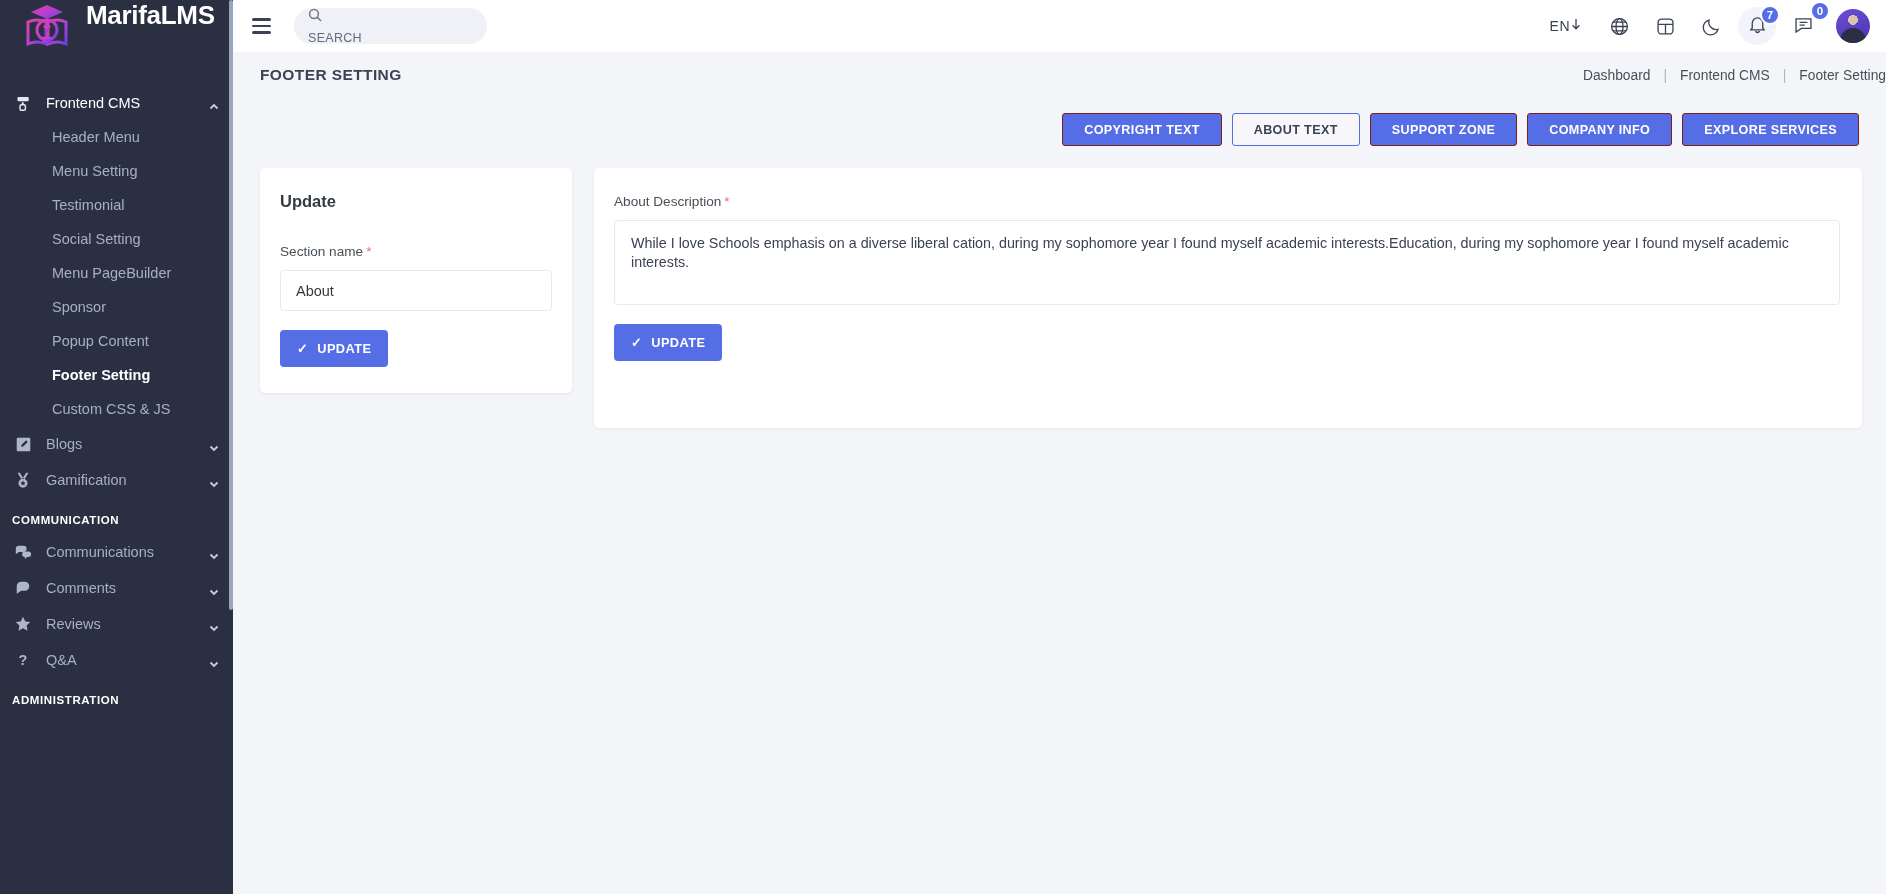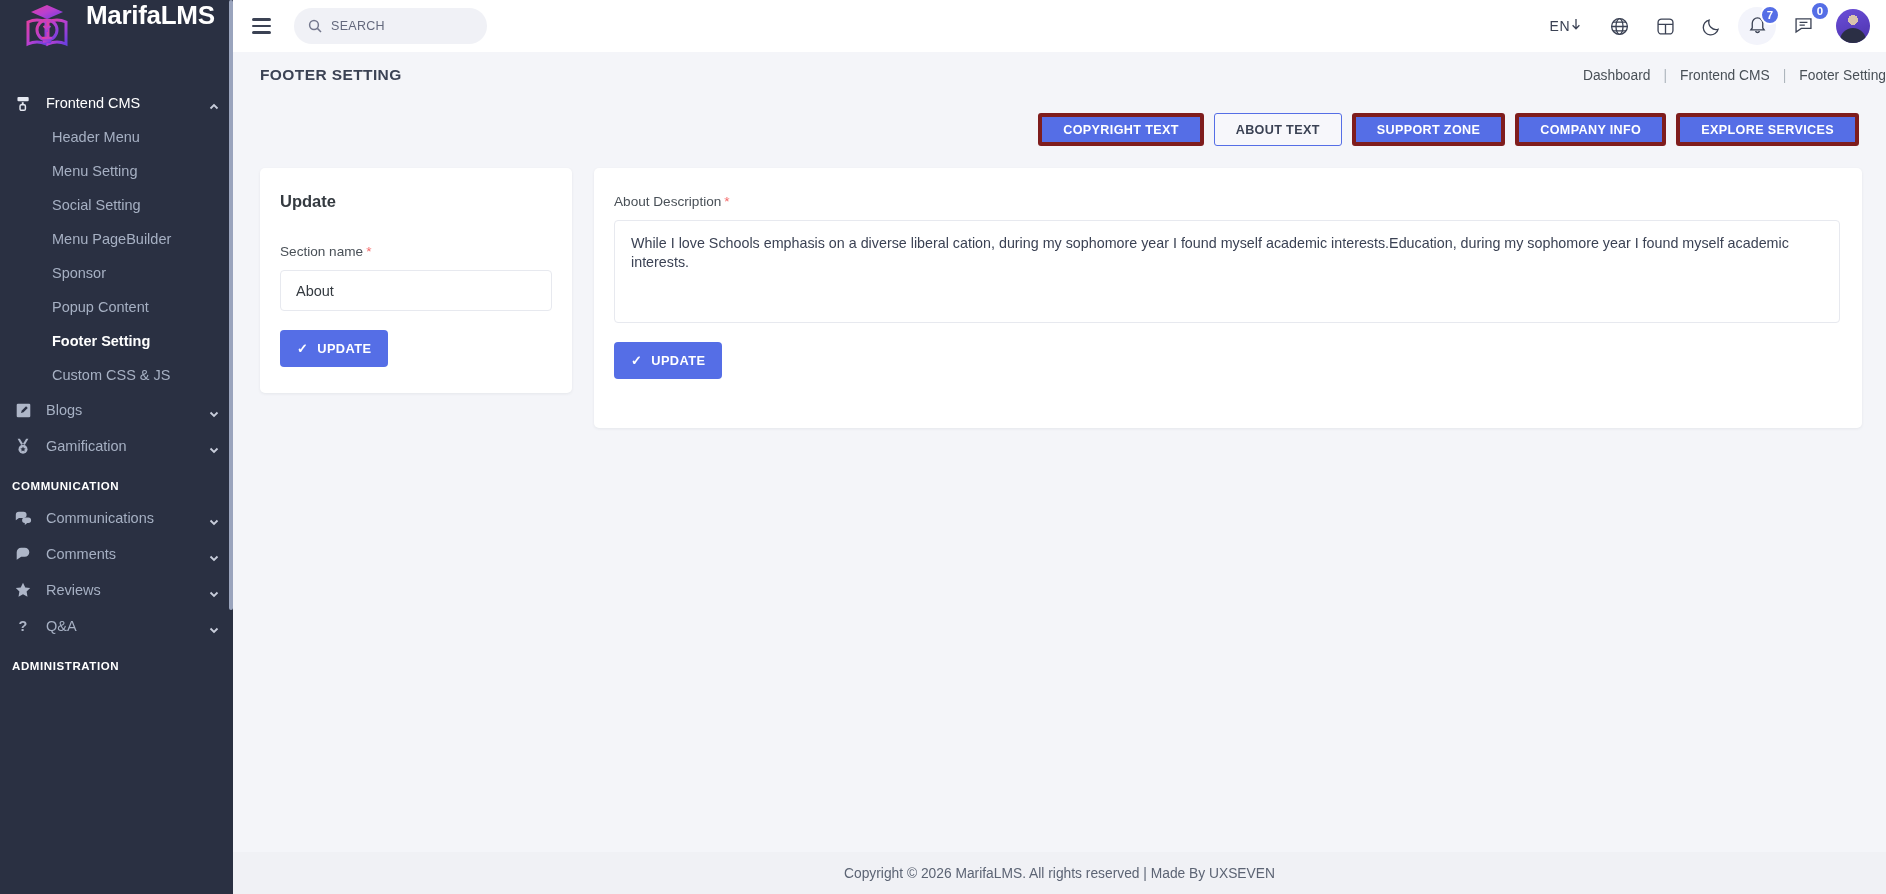--- a/index.html
+++ b/index.html
@@ -73,22 +73,23 @@
   .topbar {
     height: 52px; background: #ffffff;
     display: flex; align-items: center; padding: 0 16px 0 14px;
   }
   .burger { width: 30px; height: 30px; display: flex; flex-direction: column;
     justify-content: center; gap: 4px; cursor: pointer; padding-left: 5px; }
   .burger span { display: block; width: 19px; height: 2.4px; background: #3b4254; border-radius: 2px; }
   .search-box {
     margin-left: 17px; width: 193px; height: 36px;
     background: #f0f1f6; border-radius: 30px;
-    display: flex; align-items: center; gap: 9px; padding: 0 14px;
+    display: flex; gap: 9px; padding: 0 14px;
     cursor: text;
+    flex-direction: column;
   }
   .search-box .s-ic { width: 14px; height: 14px; color: #74788d; }
   .search-box .s-ph { color: #64697d; font-size: 12.5px; letter-spacing: .3px; }
   .top-right { margin-left: auto; display: flex; align-items: center; gap: 0px; }
   .lang { display: flex; align-items: center; padding: 0 14px; cursor: pointer; }
   .lang-txt { color: #3b4254; font-size: 14px; letter-spacing: .5px; }
   .ic-btn {
     width: 46px; height: 46px; display: flex; align-items: center; justify-content: center;
     color: #3b4254; cursor: pointer; position: relative;
   }
@@ -130,21 +131,21 @@
 
   .tabs {
     display: flex; justify-content: flex-end; gap: 10px;
     padding: 15px 16px 0 0; margin-right: 11px;
   }
   .tab {
     height: 33px; padding: 0 21px;
     display: flex; align-items: center; justify-content: center;
     background: #556ee6; color: #fff;
     font-size: 12.6px; font-weight: 700; letter-spacing: .35px;
-    border: 4px solid #7f1d1d; border-radius: 3px; cursor: pointer;
+    border: 1px solid #7f1d1d; border-radius: 3px; cursor: pointer;
   }
   .tab.outline { background: #f7f7fb; color: #3b4254; border: 1px solid #556ee6; }
 
   .content { display: flex; gap: 22px; padding: 22px 24px 0 27px; align-items: flex-start; }
   .card {
     background: #ffffff; border-radius: 5px;
     box-shadow: 0 1px 3px rgba(56,65,74,.08);
   }
   .card-left { width: 312px; padding: 24px 22px 26px 20px; }
   .card-title { font-size: 16.5px; font-weight: 600; color: #343a40; }
@@ -163,21 +164,21 @@
     background: #556ee6; color: #fff; border: none; border-radius: 4px;
     font-size: 12.8px; font-weight: 700; letter-spacing: .4px;
     display: inline-flex; align-items: center; gap: 9px; cursor: pointer;
     font-family: "Liberation Sans", sans-serif;
   }
   .check { font-size: 13px; }
 
   .card-right { flex: 1; padding: 26px 22px 30px 20px; min-height: 260px; }
   .ta-label { font-size: 13.6px; color: #495057; }
   .textarea {
-    margin-top: 11px; width: 100%; height: 103px;
+    margin-top: 11px; width: 100%; height: 85px;
     border: 1px solid #e7e9ef; border-radius: 4px;
     padding: 13px 16px; font-size: 14.3px; line-height: 1.32;
     color: #3b4254; background: #fff; cursor: text; overflow: hidden;
   }
 
   .footer {
     position: absolute; left: 0; right: 0; bottom: 0;
     height: 42px; background: #f0f1f5;
     display: flex; align-items: center; justify-content: center;
     font-size: 13.8px; color: #5c6474;
@@ -223,20 +224,21 @@
         <span class="glabel">Frontend CMS</span>
         <span class="caret">
           <svg viewBox="0 0 10 10" width="10" height="10" fill="none" stroke="currentColor" stroke-width="1.8">
             <path d="M1.5 6.5 L5 3 L8.5 6.5"></path>
           </svg>
         </span>
       </div>
 
       <div class="sub-item">Header Menu</div>
       <div class="sub-item">Menu Setting</div>
+      <div class="sub-item">Testimonial</div>
       <div class="sub-item">Social Setting</div>
       <div class="sub-item">Menu PageBuilder</div>
       <div class="sub-item">Sponsor</div>
       <div class="sub-item">Popup Content</div>
       <div class="sub-item active">Footer Setting</div>
       <div class="sub-item">Custom CSS &amp; JS</div>
 
       <div class="nav-item">
         <span class="nicon">
           <svg viewBox="0 0 20 20" width="17" height="17" fill="currentColor">
@@ -447,17 +449,14 @@
         </div>
         <div class="textarea">While I love Schools emphasis on a diverse liberal  cation, during my sophomore year I found myself academic interests.Education, during my sophomore year I found myself academic interests.</div>
         <button class="btn-update">
           <span class="check">✓</span>
           <span>UPDATE</span>
         </button>
       </section>
 
     </div>
 
-    <footer class="footer">
-      <span>Copyright © 2026 MarifaLMS. All rights reserved | Made By UXSEVEN</span>
-    </footer>
   </div>
 </div>
 
 </body></html>

